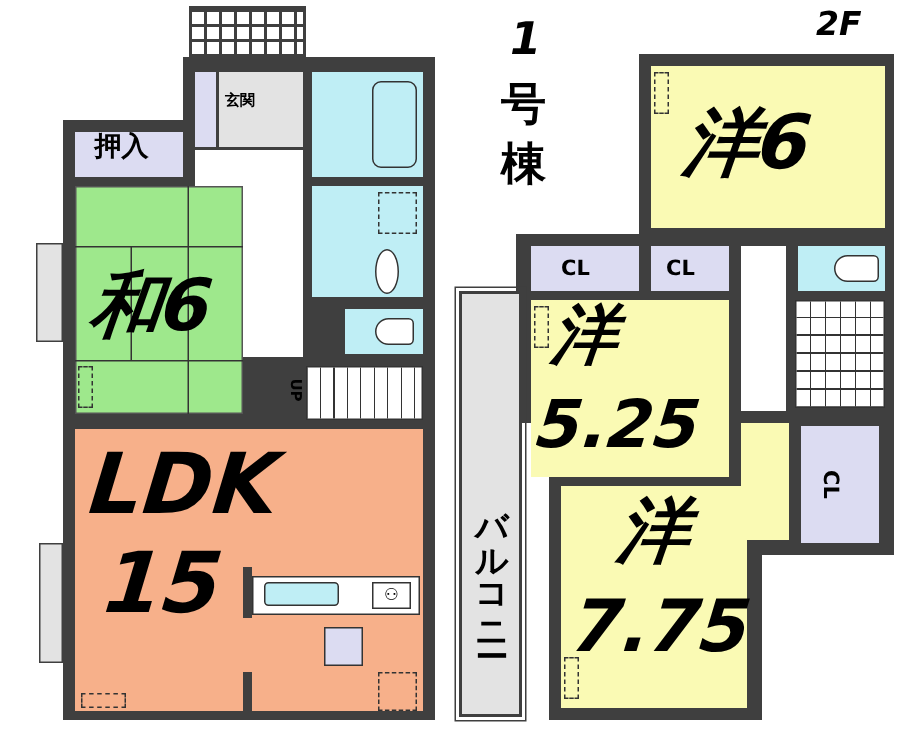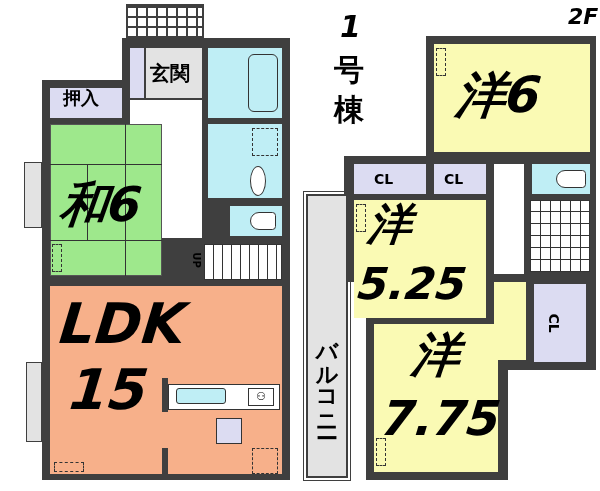--- a/index.html
+++ b/index.html
@@ -24,21 +24,21 @@
 <div class="lbl floor-label" style="left:48px;top:42px;">1F</div>
 
 <div class="abs" style="left:126px;top:4px;width:78px;height:34px;border:2px solid #3f3f3f;background:
 repeating-linear-gradient(90deg,transparent 0 8px,#3f3f3f 8px 10px),repeating-linear-gradient(0deg,transparent 0 8px,#3f3f3f 8px 10px);background-color:#fff;"></div>
 
 <div class="abs wall" style="left:42px;top:80px;width:248px;height:400px;"></div>
 <div class="abs wall" style="left:122px;top:38px;width:168px;height:44px;"></div>
 <div class="abs" style="left:42px;top:38px;width:80px;height:42px;background:#fff;"></div>
 
 <div class="room" style="left:146px;top:48px;width:56px;height:50px;background:#e3e3e3;"></div>
-<div class="lbl" style="left:150px;top:63px;font-size:20px;">玄関</div>
+<div class="lbl" style="left:150px;top:63px;font-size:10px;">玄関</div>
 <div class="room" style="left:130px;top:48px;width:14px;height:50px;background:#dcdcf2;"></div>
 
 <div class="room" style="left:130px;top:100px;width:72px;height:138px;background:#fff;"></div>
 
 <div class="room" style="left:50px;top:88px;width:72px;height:30px;background:#dcdcf2;"></div>
 <div class="lbl" style="left:63px;top:89px;font-size:18px;">押入</div>
 
 <div class="room" style="left:50px;top:124px;width:112px;height:152px;background:#9ee88c;border:1px solid #555;"></div>
 <div class="abs" style="left:50px;top:164px;width:112px;height:1px;background:#333;"></div>
 <div class="abs" style="left:125px;top:124px;width:1px;height:152px;background:#333;"></div>
@@ -68,21 +68,21 @@
 <div class="abs wall" style="left:162px;top:378px;width:6px;height:34px;"></div>
 <div class="abs" style="left:168px;top:384px;width:112px;height:26px;background:#fff;border:1px solid #333;"></div>
 <div class="abs" style="left:176px;top:388px;width:50px;height:16px;background:#bfeef5;border:1.5px solid #333;border-radius:3px;"></div>
 <div class="abs" style="left:248px;top:388px;width:26px;height:18px;border:1.5px solid #333;background:#fff;font-size:11px;text-align:center;line-height:16px;">⚇</div>
 <div class="abs" style="left:216px;top:418px;width:26px;height:26px;background:#dcdcf2;border:1px solid #333;"></div>
 <div class="dash" style="left:252px;top:448px;width:26px;height:26px;"></div>
 <div class="dash" style="left:54px;top:462px;width:30px;height:10px;"></div>
 <div class="abs wall" style="left:162px;top:448px;width:6px;height:32px;"></div>
 <div class="abs grey" style="left:26px;top:362px;width:16px;height:80px;"></div>
 
-<div class="lbl floor-label" style="left:568px;top:6px;">2F</div>
+<div class="lbl floor-label" style="left:544px;top:6px;">2F</div>
 
 <div class="abs wall" style="left:426px;top:36px;width:170px;height:122px;"></div>
 <div class="abs wall" style="left:344px;top:156px;width:252px;height:126px;"></div>
 <div class="abs wall" style="left:366px;top:280px;width:142px;height:200px;"></div>
 <div class="abs wall" style="left:508px;top:280px;width:88px;height:90px;"></div>
 
 <div class="room" style="left:434px;top:44px;width:156px;height:108px;background:#fafab4;"></div>
 <div class="lbl big" style="left:456px;top:70px;font-size:50px;">洋6</div>
 <div class="dash" style="left:436px;top:48px;width:10px;height:28px;"></div>
 

